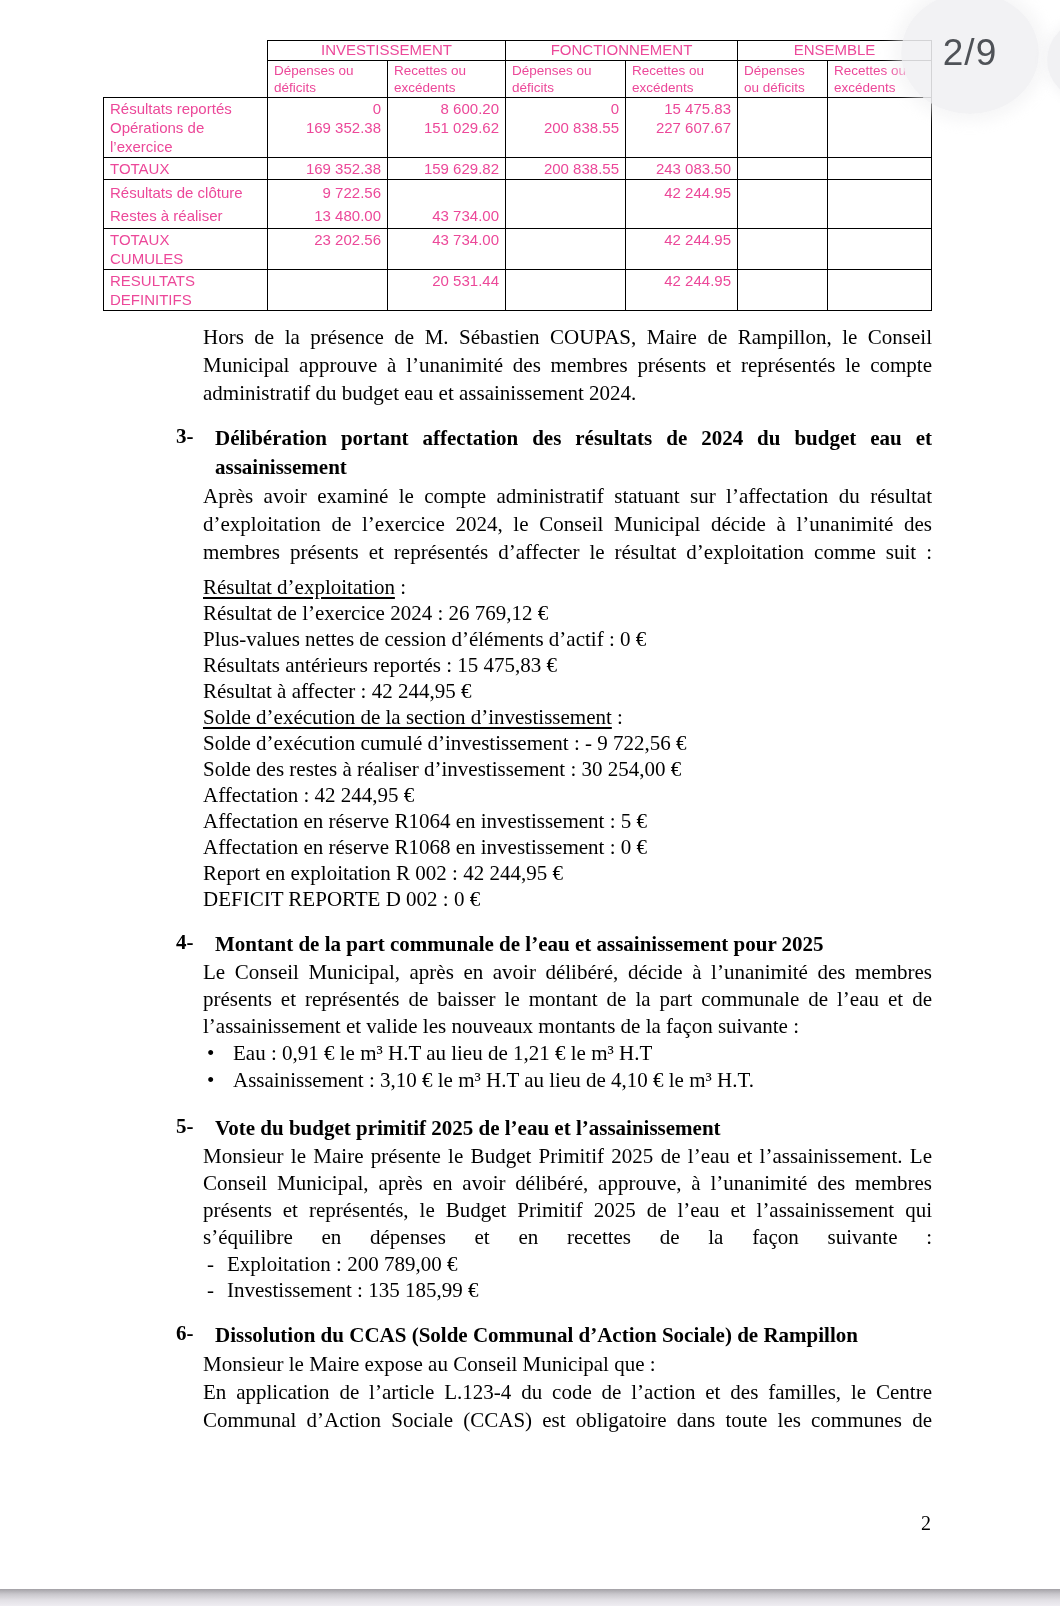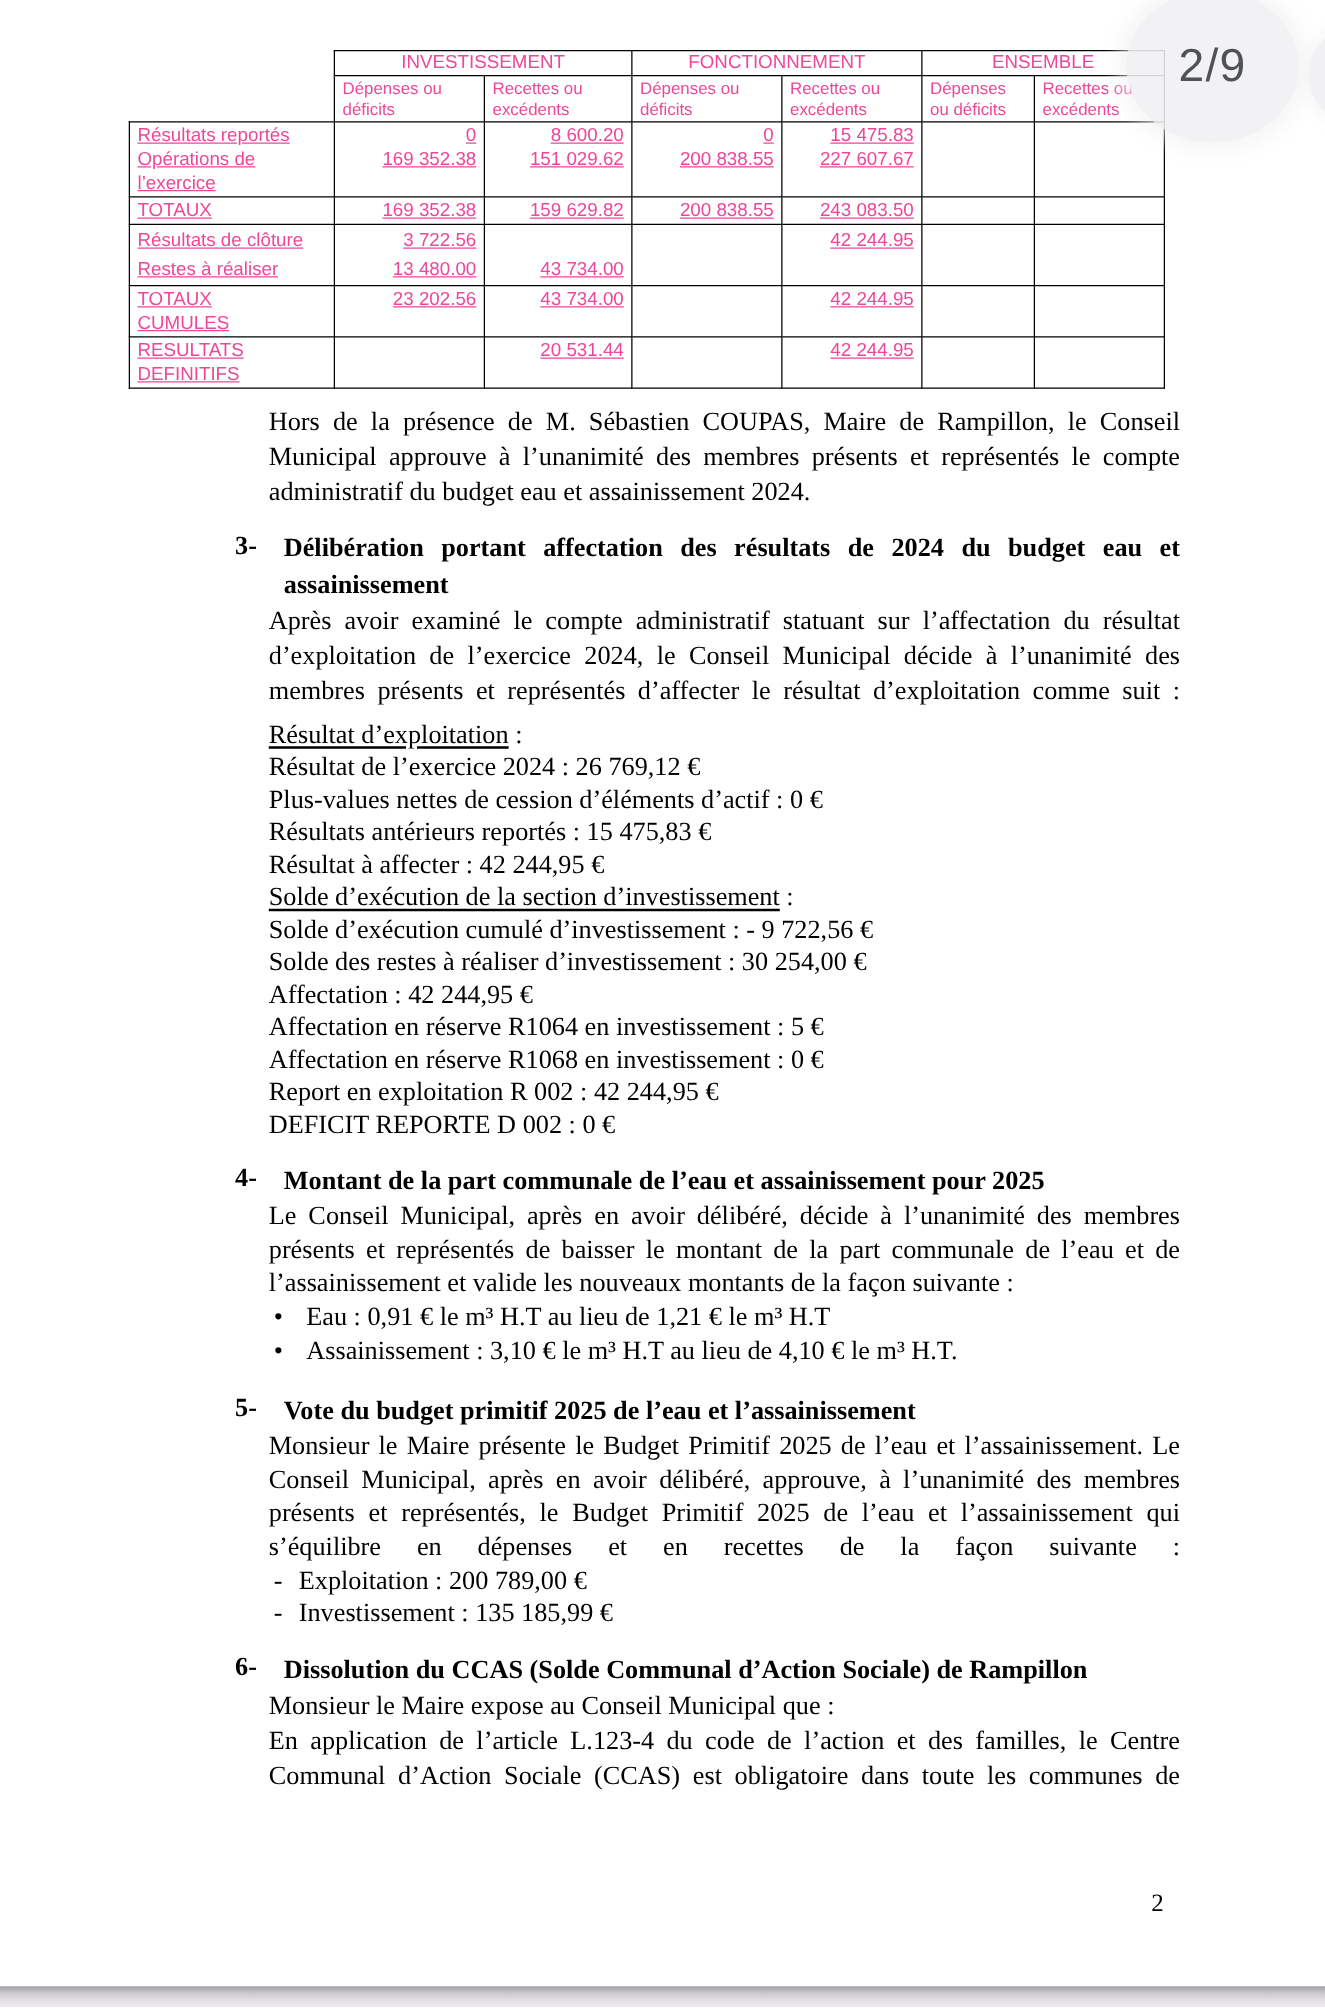--- a/index.html
+++ b/index.html
@@ -26,25 +26,25 @@
   table.budget{
     position:absolute;left:103px;top:40px;border-collapse:collapse;table-layout:fixed;
     font-family:"Liberation Sans", sans-serif;font-size:15px;color:#ec4899;
   }
   table.budget td{border:1.5px solid #000;padding:1px 6px;vertical-align:top;}
   table.budget td.corner{border:none;}
   td.gh{text-align:center;height:17px;line-height:16px;padding:0 2px;}
   td.sh{font-size:13.5px;line-height:17px;padding:2px 2px;}
   td.lbl{text-align:left;}
   td.num{text-align:right;padding-right:8px;}
-  .vl{min-height:19px;line-height:19px;white-space:nowrap;text-decoration:underline;}
+  .vl{min-height:19px;line-height:19px;white-space:nowrap;}
   tr.r2 .vl{min-height:23px;line-height:23px;}
   tr.r1 td,{height:24px;}
   
-  .doc{position:absolute;left:215px;top:323px;width:729px;font-size:21px;}
+  .doc{position:absolute;left:203px;top:323px;width:729px;font-size:21px;}
   .doc p{margin:0;line-height:28px;text-align:justify;}
   .doc .stretch-last{text-align-last:justify;}
   .sec{display:flex;margin-left:-27px;font-weight:bold;}
   .sec-num{width:39px;flex:none;}
   .sec-title{
     flex:1;text-align:justify;line-height:29px;
     text-decoration-thickness:2.5px;text-underline-offset:4px;
   }
   .mt17{margin-top:17px;} .mt16{margin-top:16px;} .mt8{margin-top:8px;}
   .mt18{margin-top:18px;} .mt12{margin-top:12px;} .mt20{margin-top:20px;}
@@ -134,21 +134,21 @@
         </td>
     <td class="num"></td>
     <td class="num"></td>
   </tr>
   <tr class="r2">
     <td class="lbl">
       <div class="vl">Résultats de clôture</div>
       <div class="vl">Restes à réaliser</div>
     </td>
     <td class="num">
-      <div class="vl">3 722.56</div>
+      <div class="vl">9 722.56</div>
       <div class="vl">13 480.00</div>
     </td>
     <td class="num">
       <div class="vl"></div>
       <div class="vl">43 734.00</div>
     </td>
     <td class="num"></td>
     <td class="num">
           <div class="vl">42 244.95</div>
         </td>

